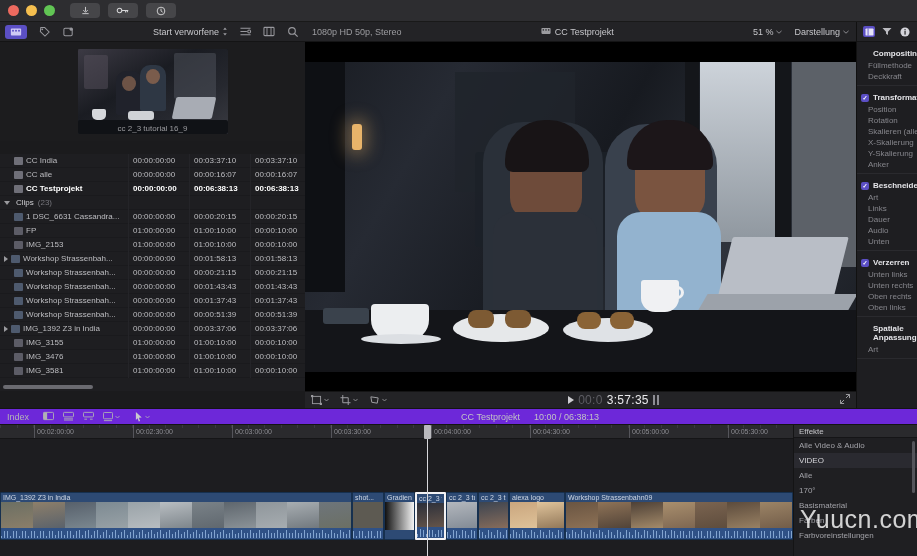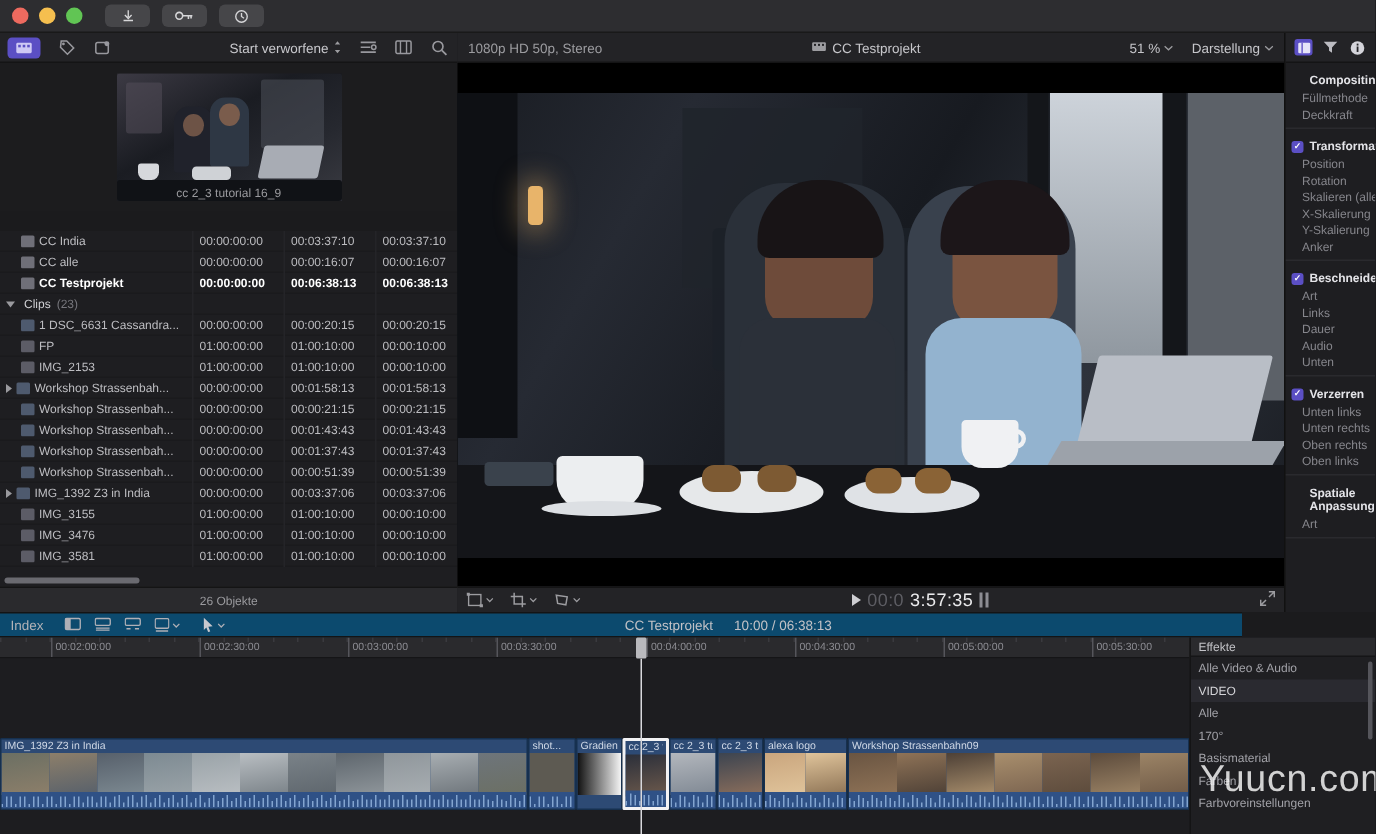--- a/index.html
+++ b/index.html
@@ -149,22 +149,22 @@
   .cbx { width:8px;height:8px;border-radius:2px;background:#5b4fc4;flex:none;
         display:flex;align-items:center;justify-content:center;color:#fff;font-size:6px;line-height:1; }
   .prop {
     padding:1px 4px 1px 11px; font-size:8px; color:#86868c;
     white-space:nowrap; overflow:hidden;
   }
   .divider { height:1px; background:#2a2a2e; margin:3px 0; }
 
   
   .tl-tb {
-    position:absolute; left:0; top:408px; width:828px; height:17px;
-    background:#0c4a6e; border-top:1px solid #141415; border-bottom:1px solid #141415;
+    position:absolute; left:0; top:408px; width:917px; height:17px;
+    background:#6d28d9; border-top:1px solid #141415; border-bottom:1px solid #141415;
     display:flex; align-items:center; padding:0 7px; font-size:9px; color:#b3b3b7;
   }
   .tl-tools { display:flex; align-items:center; gap:9px; margin-left:14px; }
   .tl-center { flex:1; display:flex; align-items:center; justify-content:center; gap:14px; color:#c2c2c6; }
 
   
   .ruler {
     position:absolute; left:0; top:425px; width:793px; height:14px;
     background:#2a2a2d; border-bottom:1px solid #151517; overflow:hidden;
   }
@@ -465,23 +465,20 @@
           <span class="indent" style="width:7px"></span>
           <span class="ficon im"></span>
           <span>IMG_3581</span>
         </div>
         <div class="c-start">01:00:00:00</div>
         <div class="c-end">01:00:10:00</div>
         <div class="c-dur">00:00:10:00</div>
       </div>
     </div>
   <div class="hscroll"></div>
-  <div class="list-status">
-    <span>26 Objekte</span>
-  </div>
 
   <div class="viewer-tb">
     <span>1080p HD 50p, Stereo</span>
     <div class="vt-center">
       <span>
         <svg width="10" height="8" viewBox="0 0 12 9">
             <rect x="0.5" y="1" width="11" height="7" rx="1" fill="#9c9ca0"></rect>
             <rect x="2" y="2.4" width="1.6" height="1.6" fill="#232326"></rect>
             <rect x="5.2" y="2.4" width="1.6" height="1.6" fill="#232326"></rect>
             <rect x="8.4" y="2.4" width="1.6" height="1.6" fill="#232326"></rect>

